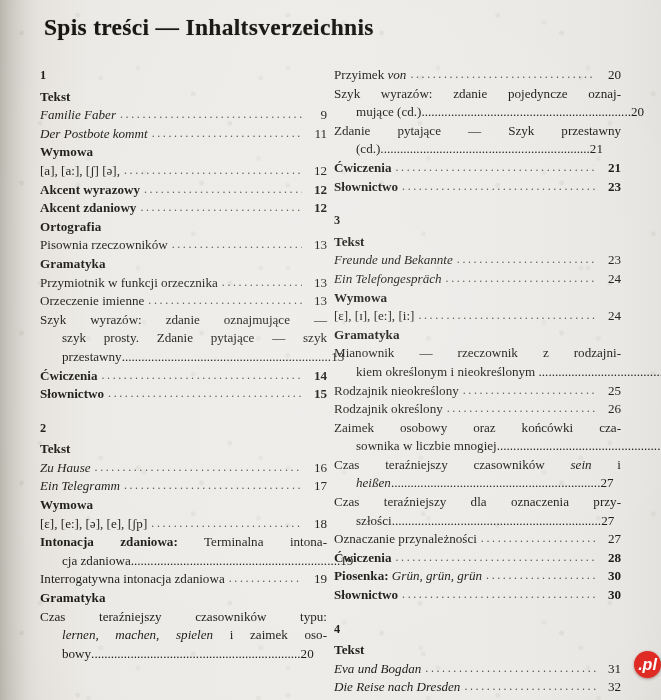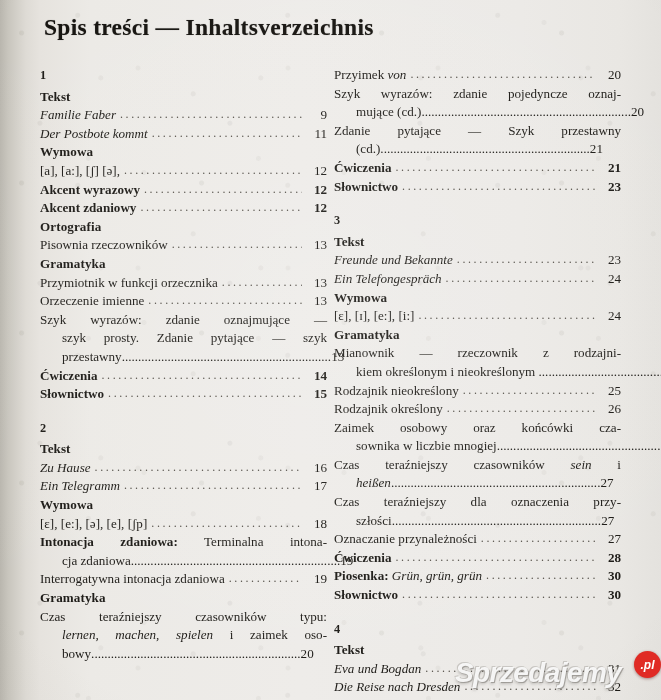--- a/index.html
+++ b/index.html
@@ -167,21 +167,21 @@
   #wm-badge {
     position: absolute;
     left: 634px;
     top: 651px;
     width: 27px;
     height: 27px;
     border-radius: 50%;
     background: #e02b25;
     color: #fff;
     font-family: "Liberation Sans", sans-serif;
-    font-size: 12px;
+    font-size: 16px;
     font-weight: bold;
     font-style: italic;
     display: flex;
     align-items: center;
     justify-content: center;
     box-shadow: 0 1px 3px rgba(90,20,18,.45);
     pointer-events: none;
   }
 </style>
 </head>
@@ -419,16 +419,15 @@
       <div class="entry">
         <span class="lbl it">Die Reise nach Dresden</span>
         <span class="dots">................................................................</span>
         <span class="pg">32</span>
       </div>
     </div>
 
   <div id="grain"></div>
   <div id="vignette"></div>
 
-  <div id="watermark">Sprzedajemy</div>
   <div id="wm-badge">.pl</div>
 
 </div>
 
 </body></html>

